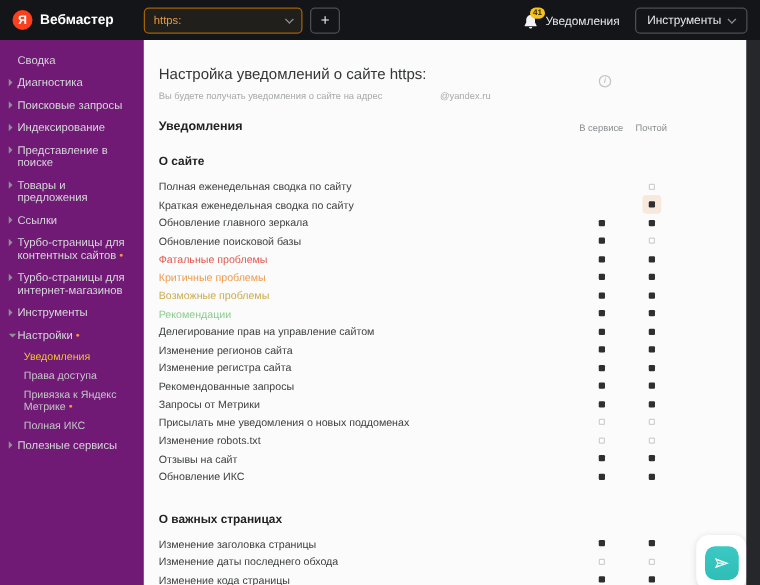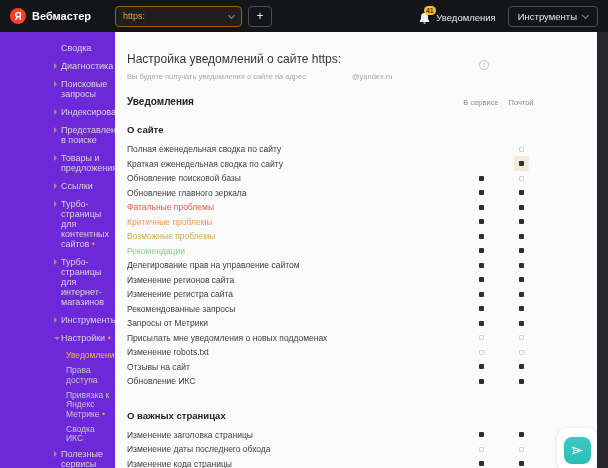--- a/index.html
+++ b/index.html
@@ -24,22 +24,22 @@
   .notif { display:flex; align-items:center; gap:5px; cursor:pointer; position:relative; padding-top:3px; }
   .bell { position:relative; width:13px; height:13px; }
   .badge { position:absolute; top:-5px; left:6px; min-width:11px; height:9px; border-radius:5px;
            color:#30250a; font-size:6.5px; font-weight:bold; display:flex; align-items:center;
            justify-content:center; padding:0 2px; }
   .notif-label { color:#e8e9ea; font-size:9.5px; }
   .tools-btn { height:21px; border:1px solid #4c4e52; border-radius:4px; display:flex; align-items:center;
                gap:6px; padding:0 9px; color:#e8e9ea; font-size:9.5px; cursor:pointer; }
 
   
-  .sidebar { position:absolute; top:32px; left:0; width:115px; bottom:0; background:#6d28d9;
-             padding-top:11px;padding-left:47px; }
+  .sidebar { position:absolute; top:32px; left:0; width:115px; bottom:0; background:#701a75;
+             padding-top:11px; }
   .side-item { position:relative; padding:0 4px 0 14px; margin-bottom:8px; color:#d5d7d9;
                font-size:9px; line-height:10px; cursor:pointer; }
   .side-child { position:relative; padding:0 4px 0 19px; margin-bottom:5.5px; color:#c4c6c8;
                 font-size:8.5px; line-height:9.5px; cursor:pointer; }
   .arr { position:absolute; left:7px; width:0; height:0; }
   .arr.r { top:2px; border-left:3.5px solid #8f9194; border-top:3px solid transparent; border-bottom:3px solid transparent; }
   .arr.d { top:3.5px; border-top:3.5px solid #8f9194; border-left:3px solid transparent; border-right:3px solid transparent; }
   .side-dot { font-size:9px; }
 
   
@@ -115,21 +115,21 @@
     <div class="side-item"><span class="arr r"></span><span>Представление в поиске</span></div>
     <div class="side-item"><span class="arr r"></span><span>Товары и предложения</span></div>
     <div class="side-item"><span class="arr r"></span><span>Ссылки</span></div>
     <div class="side-item"><span class="arr r"></span><span>Турбо-страницы для контентных сайтов</span><span class="side-dot" style="color: rgb(239, 154, 63);"> •</span></div>
     <div class="side-item"><span class="arr r"></span><span>Турбо-страницы для интернет-магазинов</span></div>
     <div class="side-item"><span class="arr r"></span><span>Инструменты</span></div>
     <div class="side-item"><span class="arr d"></span><span>Настройки</span><span class="side-dot" style="color: rgb(239, 154, 63);"> •</span></div>
     <div class="side-child"><span style="color: rgb(245, 191, 58);">Уведомления</span></div>
     <div class="side-child"><span>Права доступа</span></div>
     <div class="side-child"><span>Привязка к Яндекс Метрике</span><span class="side-dot" style="color: rgb(239, 154, 63);"> •</span></div>
-    <div class="side-child"><span>Сводка ИКС</span></div>
+    <div class="side-child"><span>Полная ИКС</span></div>
     <div class="side-item"><span class="arr r"></span><span>Полезные сервисы</span></div>
   </nav>
 
 <main class="main">
   <div class="title-row">
     <h1 class="page-title">Настройка уведомлений о сайте https:</h1>
   </div>
   <span class="info-icon">i</span>
   <div class="subtitle">
     <span>Вы будете получать уведомления о сайте на адрес</span><span class="email-gap"></span><span>@yandex.ru</span>
@@ -153,35 +153,35 @@
       <div class="row">
         <span class="row-label">Краткая еженедельная сводка по сайту</span>
         <span class="cell"></span>
         <span class="cell">
           <span class="hl">
             <span class="cb checked"></span>
           </span>
         </span>
       </div>
       <div class="row">
+        <span class="row-label">Обновление главного зеркала</span>
+        <span class="cell">
+          <span class="cb checked"></span>
+        </span>
+        <span class="cell">
+          <span class="cb checked"></span>
+        </span>
+      </div>
+      <div class="row">
         <span class="row-label">Обновление поисковой базы</span>
         <span class="cell">
           <span class="cb checked"></span>
         </span>
         <span class="cell">
           <span class="cb unchecked"></span>
-        </span>
-      </div>
-      <div class="row">
-        <span class="row-label">Обновление главного зеркала</span>
-        <span class="cell">
-          <span class="cb checked"></span>
-        </span>
-        <span class="cell">
-          <span class="cb checked"></span>
         </span>
       </div>
       <div class="row">
         <span class="row-label" style="color: rgb(224, 90, 80);">Фатальные проблемы</span>
         <span class="cell">
           <span class="cb checked"></span>
         </span>
         <span class="cell">
           <span class="cb checked"></span>
         </span>

